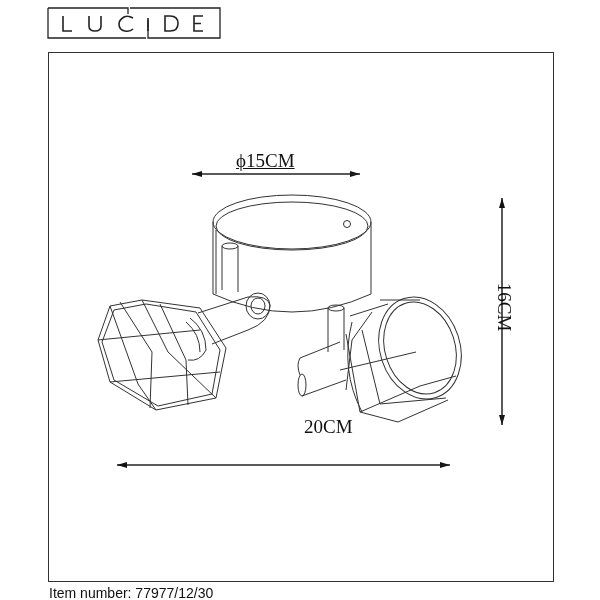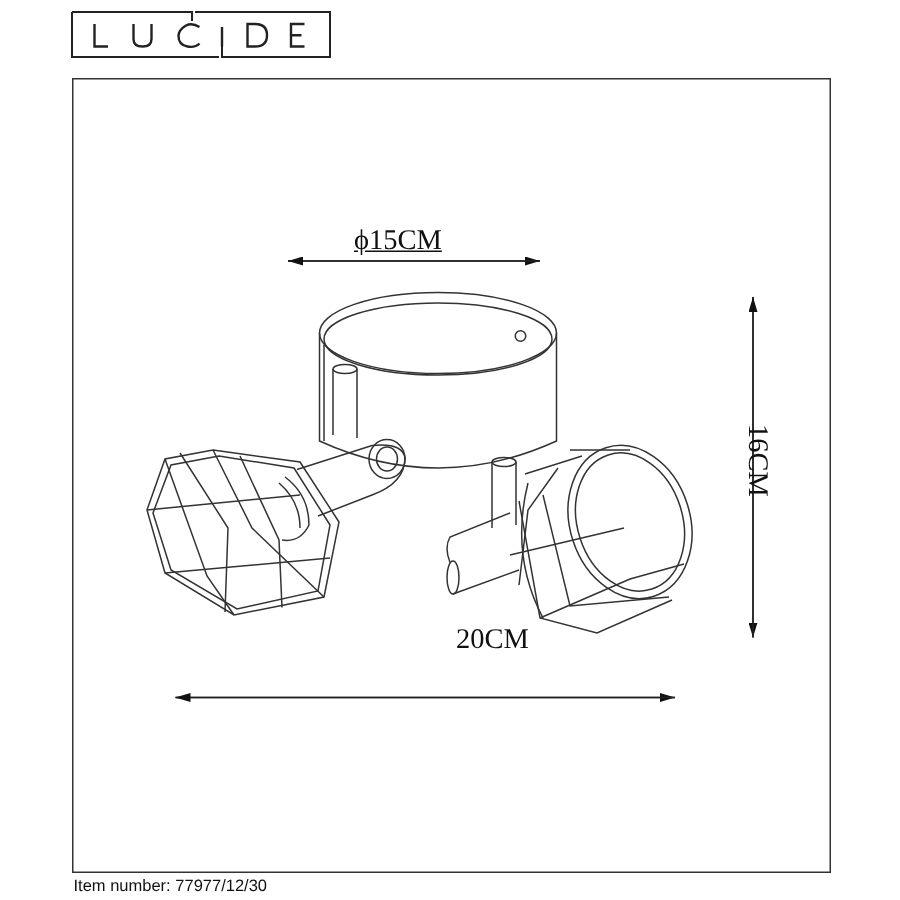--- a/index.html
+++ b/index.html
@@ -4,21 +4,21 @@
 <style>
   html, body { margin:0; padding:0; background:#ffffff; }
   body { width:600px; height:600px; position:relative; overflow:hidden; font-family:"Liberation Sans", sans-serif; }
   .logo { position:absolute; left:0; top:0; width:250px; height:45px; }
   .frame { position:absolute; left:48px; top:52px; width:506px; height:530px; border:1.5px solid #333; box-sizing:border-box; }
   .drawing { position:absolute; left:0; top:0; width:600px; height:600px; }
   .dim-label { position:absolute; font-family:"Liberation Serif", serif; color:#111; font-size:19px; }
   .dim-15 { left:236px; top:150px;text-decoration:underline; }
   .dim-20 { left:258px; top:416px;margin-left:46px; }
   .dim-16 { left:480px; top:296px; transform:rotate(90deg); transform-origin:center; }
-  .item { position:absolute; left:49px; top:585px; font-size:11px; color:#111; }
+  .item { position:absolute; left:49px; top:585px; font-size:14px; color:#111; }
 </style>
 </head>
 <body>
 
 <svg class="logo" viewBox="0 0 250 45" xmlns="http://www.w3.org/2000/svg">
   <g fill="none" stroke="#222" stroke-width="1.3">
 
     <path d="M48 8 L128 8 L128 14 M130 8 L220 8 L220 38 L148 38 L148 20 M146 38 L48 38 L48 8"></path>
   </g>
   <g fill="none" stroke="#222" stroke-width="1.6">

